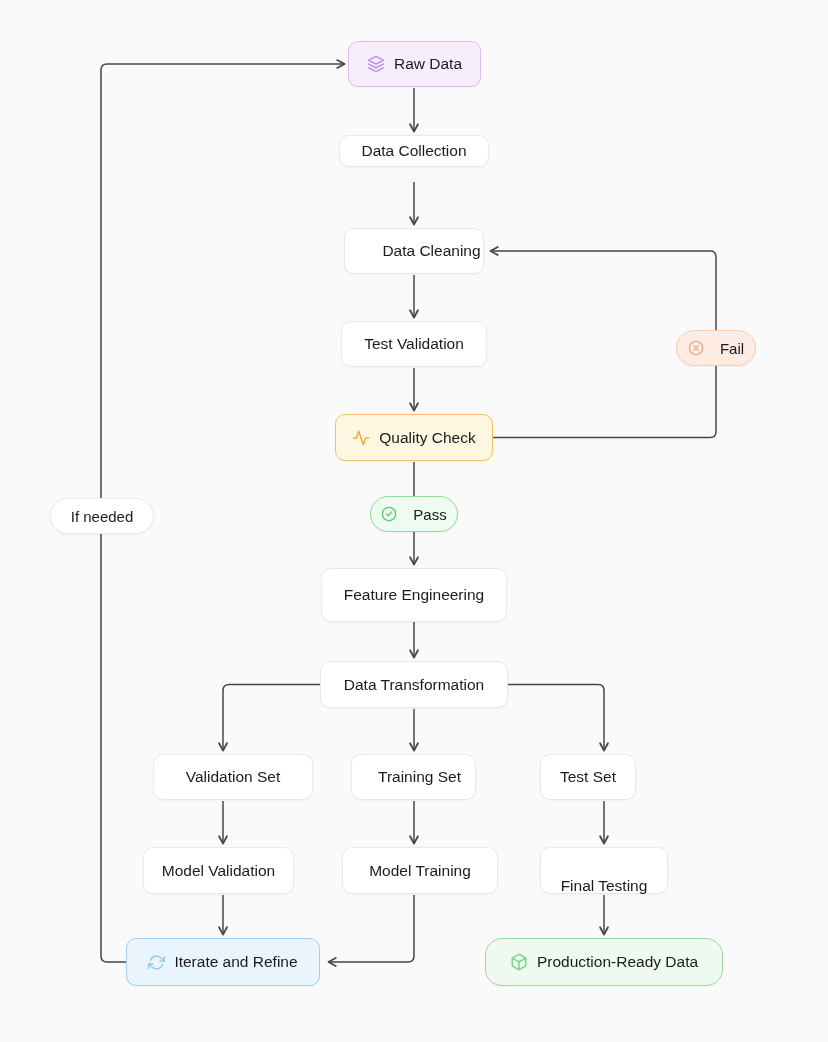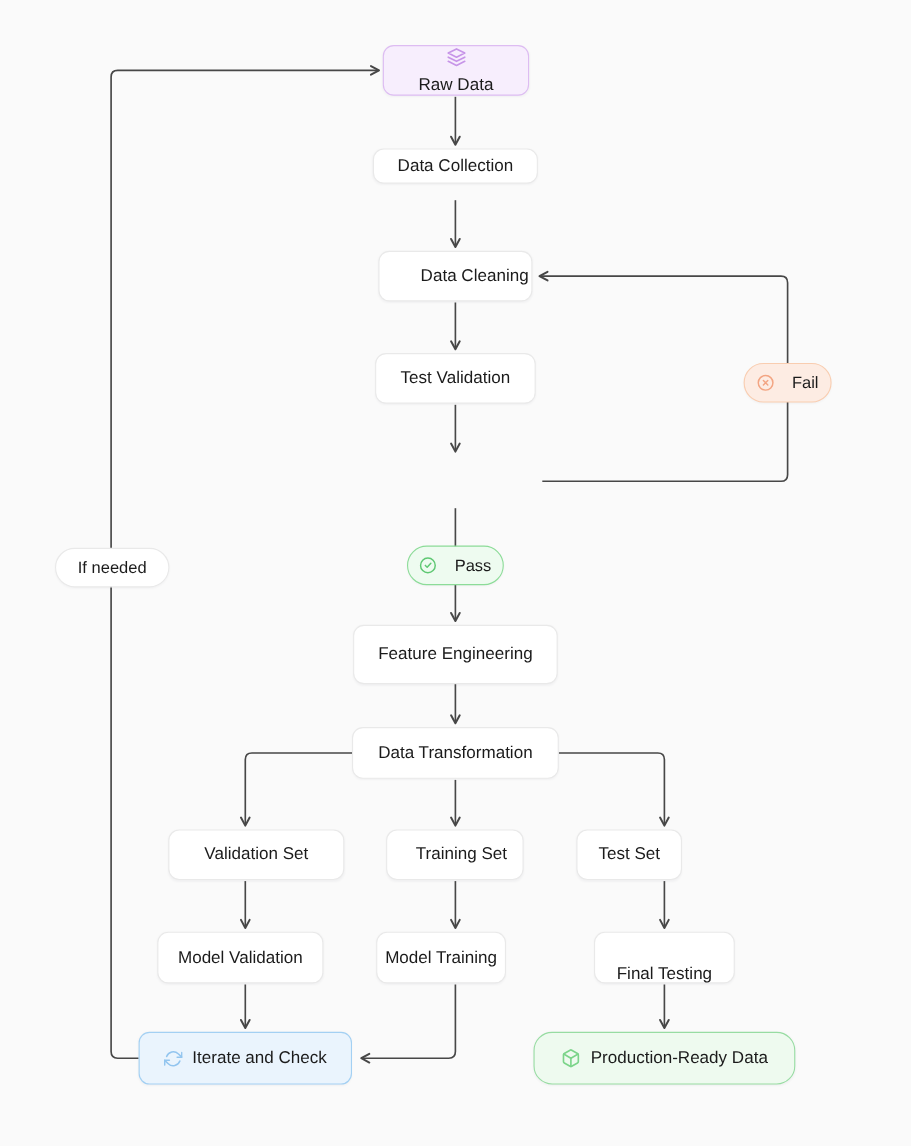--- a/index.html
+++ b/index.html
@@ -59,21 +59,21 @@
     <path class="edge" d="M223 801 V843" marker-end="url(#arrow)"></path>
     <path class="edge" d="M414 801 V843" marker-end="url(#arrow)"></path>
     <path class="edge" d="M604 801 V843" marker-end="url(#arrow)"></path>
     <path class="edge" d="M223 895 V934" marker-end="url(#arrow)"></path>
     <path class="edge" d="M604 895 V934" marker-end="url(#arrow)"></path>
     <path class="edge" d="M414 895 V956 Q414 962 408 962 H329" marker-end="url(#arrow)"></path>
     <path class="edge" d="M493 437.5 H710 Q716 437.5 716 431.5 V257 Q716 251 710 251 H491" marker-end="url(#arrow)"></path>
     <path class="edge" d="M126 962 H107 Q101 962 101 956 V70 Q101 64 107 64 H344" marker-end="url(#arrow)"></path>
   </svg>
 
-  <div class="node tint-purple" style="left:348px;top:41px;width:133px;height:46px;flex-direction:column;">
+  <div class="node tint-purple" style="left:348px;top:41px;width:133px;height:46px;">
     <span class="nicon">
       <svg width="18" height="18" viewBox="0 0 24 24">
           <polygon points="12 2 2 7 12 12 22 7 12 2"></polygon>
           <polyline points="2 12 12 17 22 12"></polyline>
           <polyline points="2 17 12 22 22 17"></polyline>
         </svg>
     </span>
     <span>Raw Data</span>
   </div>
 
@@ -82,20 +82,28 @@
   </div>
 
   <div class="node" style="left:344px;top:228px;width:140px;height:46px;padding-left:35px;">
     <span>Data Cleaning</span>
   </div>
 
   <div class="node" style="left:341px;top:321px;width:146px;height:46px;">
     <span>Test Validation</span>
   </div>
 
+  <div class="node tint-amber" style="left:335px;top:414px;width:158px;height:47px;">
+    <span class="nicon">
+      <svg width="18" height="18" viewBox="0 0 24 24">
+          <polyline points="22 12 18 12 15 21 9 3 6 12 2 12"></polyline>
+        </svg>
+    </span>
+    <span>Quality Check</span>
+  </div>
 
   <div class="node pill tint-green" style="left:370px;top:496px;width:88px;height:36px;">
     <span class="nicon">
       <svg width="16" height="16" viewBox="0 0 24 24">
           <circle cx="12" cy="12" r="10"></circle>
           <path d="m8.5 12 2.5 2.5L16 9"></path>
         </svg>
     </span>
     <span>Pass</span>
   </div>
@@ -123,45 +131,45 @@
   </div>
 
   <div class="node" style="left:153px;top:754px;width:160px;height:46px;justify-content:center;">
     <span>Validation Set</span>
   </div>
 
   <div class="node" style="left:351px;top:754px;width:125px;height:46px;padding-left:12px;">
     <span>Training Set</span>
   </div>
 
-  <div class="node" style="left:524px;top:754px;width:96px;height:46px;">
+  <div class="node" style="left:540px;top:754px;width:96px;height:46px;">
     <span>Test Set</span>
   </div>
 
   <div class="node" style="left:143px;top:847px;width:151px;height:47px;">
     <span>Model Validation</span>
   </div>
 
-  <div class="node" style="left:342px;top:847px;width:118px;height:47px;">
+  <div class="node" style="left:342px;top:847px;width:156px;height:47px;">
     <span>Model Training</span>
   </div>
 
   <div class="node" style="left:540px;top:847px;width:128px;height:47px;align-items:flex-end;">
     <span>Final Testing</span>
   </div>
 
   <div class="node tint-blue" style="left:126px;top:938px;width:194px;height:48px;">
     <span class="nicon">
       <svg width="17" height="17" viewBox="0 0 24 24">
           <polyline points="23 4 23 10 17 10"></polyline>
           <polyline points="1 20 1 14 7 14"></polyline>
           <path d="M3.51 9a9 9 0 0 1 14.85-3.36L23 10M1 14l4.64 4.36A9 9 0 0 0 20.49 15"></path>
         </svg>
     </span>
-    <span>Iterate and Check</span>
+    <span>Iterate and Refine</span>
   </div>
 
   <div class="node tint-mint" style="left:485px;top:938px;width:238px;height:48px;border-radius:17px;">
     <span class="nicon">
       <svg width="18" height="18" viewBox="0 0 24 24">
           <path d="M21 16V8a2 2 0 0 0-1-1.73l-7-4a2 2 0 0 0-2 0l-7 4A2 2 0 0 0 3 8v8a2 2 0 0 0 1 1.73l7 4a2 2 0 0 0 2 0l7-4A2 2 0 0 0 21 16z"></path>
           <polyline points="3.27 6.96 12 12.01 20.73 6.96"></polyline>
           <line x1="12" y1="22.08" x2="12" y2="12"></line>
         </svg>
     </span>

